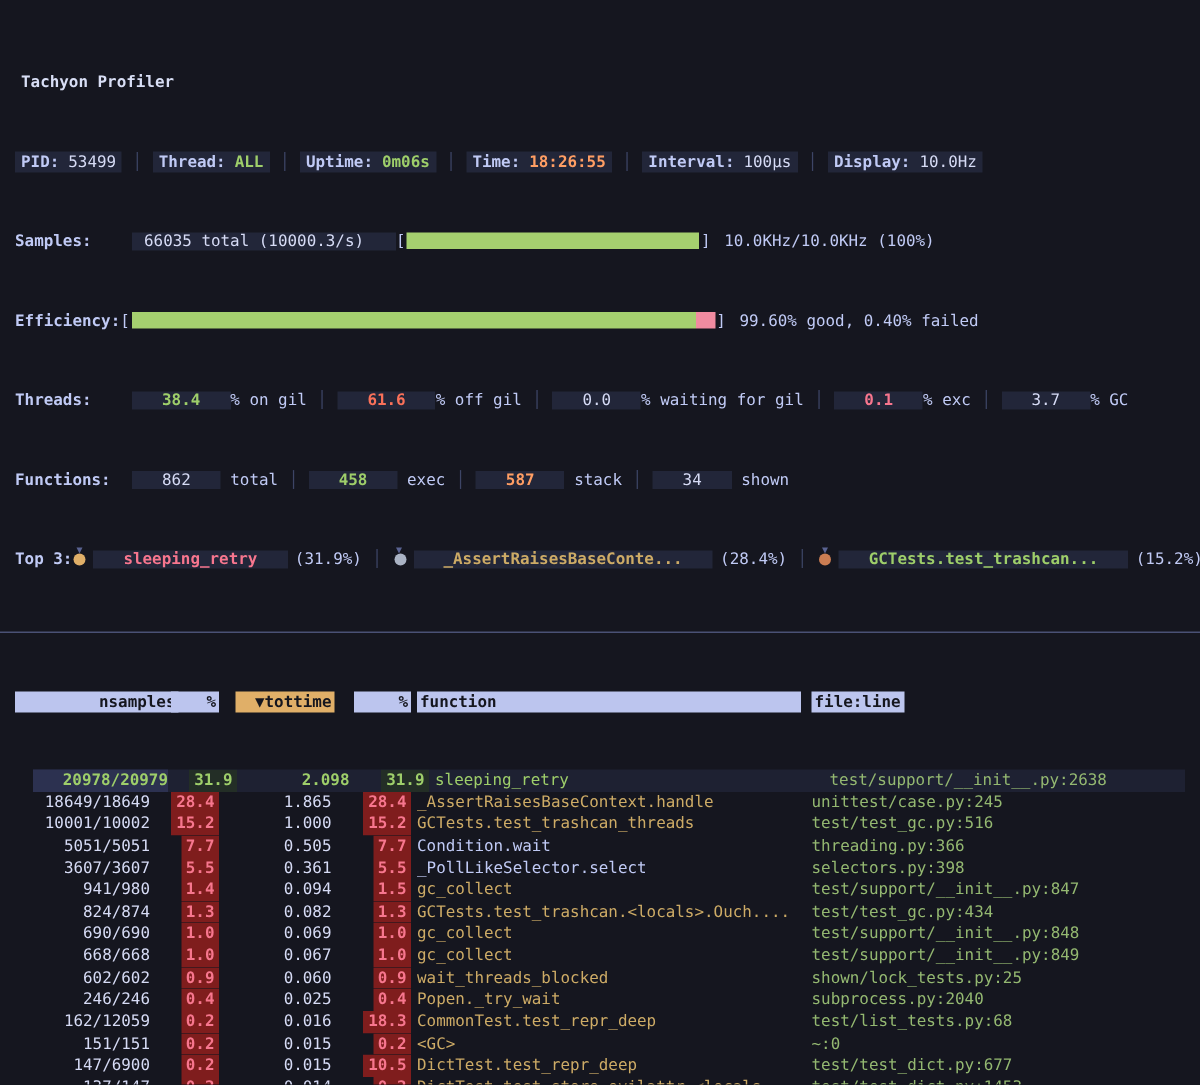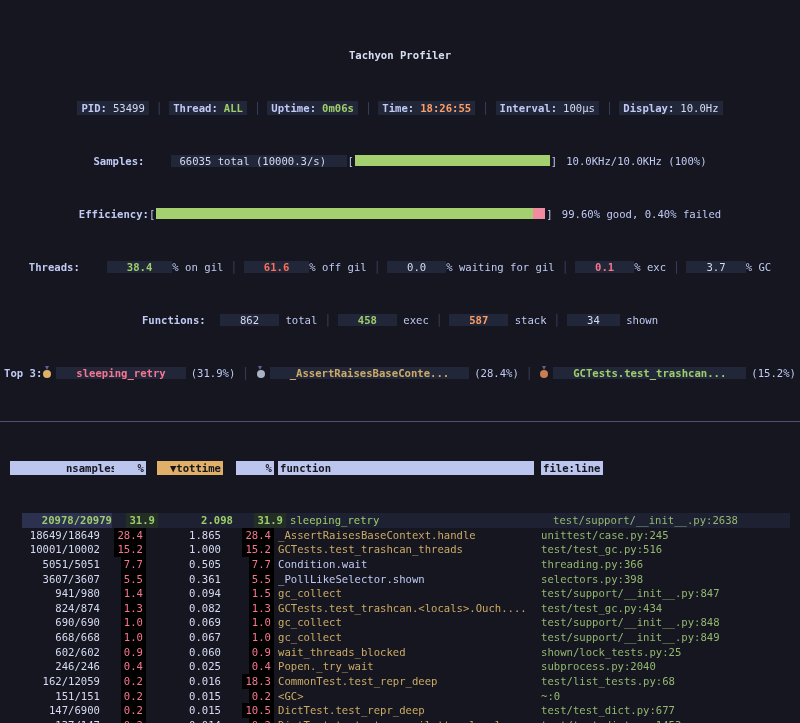--- a/index.html
+++ b/index.html
@@ -6,21 +6,21 @@
     --bg:#15161f; --box:#222639; --fg:#c0caf5; --bright:#d6dbf5; --dim:#7e88ad;
     --green:#9ece6a; --orange:#ff9e64; --pink:#f7768e; --salmon:#fa7159;
     --tan:#cdab66; --filegreen:#94b871; --hdrbg:#bcc5ee; --hdrfg:#15161e;
     --sortbg:#e0af68; --sep:#3d4566; --bargreen:#a5d06f; --barpink:#f08ba0;
   }
   *{margin:0;padding:0;box-sizing:border-box;}
   html,body{background:var(--bg);}
   body{width:800px;height:723px;overflow:hidden;
        font-family:"DejaVu Sans Mono",monospace;font-size:10.6px;color:var(--fg);}
   .app{width:800px;height:723px;padding:10px 10px 0 10px;white-space:pre;}
-  .line{height:17px;display:flex;align-items:center;justify-content:center;}
+  .line{height:17px;display:flex;align-items:center;}
   b,.lbl{font-weight:bold;color:var(--fg);}
   .box{background:var(--box);padding:0 20px;}
   .title{color:#d8def5;font-weight:bold;padding:1px 4px;}
   .seg{background:var(--box);padding:1px 4px;}
   .seg .val{margin-left:6px;}
   .sep{color:var(--sep);margin:0 7px;}
   .sep::before{content:"│";}
   .v-green{color:var(--green);font-weight:bold;}
   .v-orange{color:var(--orange);font-weight:bold;}
   .v-bright{color:var(--bright);}
@@ -54,21 +54,21 @@
   .h-tt .hbox{width:66px;background:var(--sortbg);}
   .h-fn,.h-fl{text-align:left;}
   .h-fn{padding-left:4px;} .h-fn .hbox{width:256px;text-align:left;}
   .h-fl{padding-left:5px;} .h-fl .hbox{width:62px;text-align:left;}
   .trow{height:14.65px;line-height:14.6px;}
   .cell{overflow:hidden;}
   .ns,.pct,.tt{text-align:right;}
   .tt{padding-right:2px;color:var(--bright);}
   .ns{color:var(--bright);}
   .pct .pv{display:inline-block;padding:0 3px;}
-  .c-red{color:var(--pink);font-weight:normal;background:#000000;}
+  .c-red{color:var(--pink);font-weight:bold;background:#7f1d1d;}
   .c-grn{color:var(--green);font-weight:bold;background:#232e26;}
   .fn{padding-left:4px;} .fl{padding-left:5px;color:var(--filegreen);}
   .f-tan{color:var(--tan);} .f-plain{color:var(--fg);} .f-grn{color:var(--green);}
   .trow.sel{background:#1e2132;margin-left:12px;}
   .trow.sel .ns{background:#2c3150;color:var(--green);font-weight:bold;}
   .trow.sel .tt{color:var(--green);font-weight:bold;}
 </style>
 </head>
 <body>
 
@@ -149,21 +149,21 @@
       <span class="cell pct"><span class="pv c-red">7.7</span></span>
       <span class="cell tt">0.505</span>
       <span class="cell pct"><span class="pv c-red">7.7</span></span>
       <span class="cell fn f-plain">Condition.wait</span>
       <span class="cell fl">threading.py:366</span>
     </div><div class="trow">
       <span class="cell ns">3607/3607</span>
       <span class="cell pct"><span class="pv c-red">5.5</span></span>
       <span class="cell tt">0.361</span>
       <span class="cell pct"><span class="pv c-red">5.5</span></span>
-      <span class="cell fn f-plain">_PollLikeSelector.shown</span>
+      <span class="cell fn f-plain">_PollLikeSelector.select</span>
       <span class="cell fl">selectors.py:398</span>
     </div><div class="trow">
       <span class="cell ns">941/980</span>
       <span class="cell pct"><span class="pv c-red">1.4</span></span>
       <span class="cell tt">0.094</span>
       <span class="cell pct"><span class="pv c-red">1.5</span></span>
       <span class="cell fn f-tan">gc_collect</span>
       <span class="cell fl">test/support/__init__.py:847</span>
     </div><div class="trow">
       <span class="cell ns">824/874</span>

